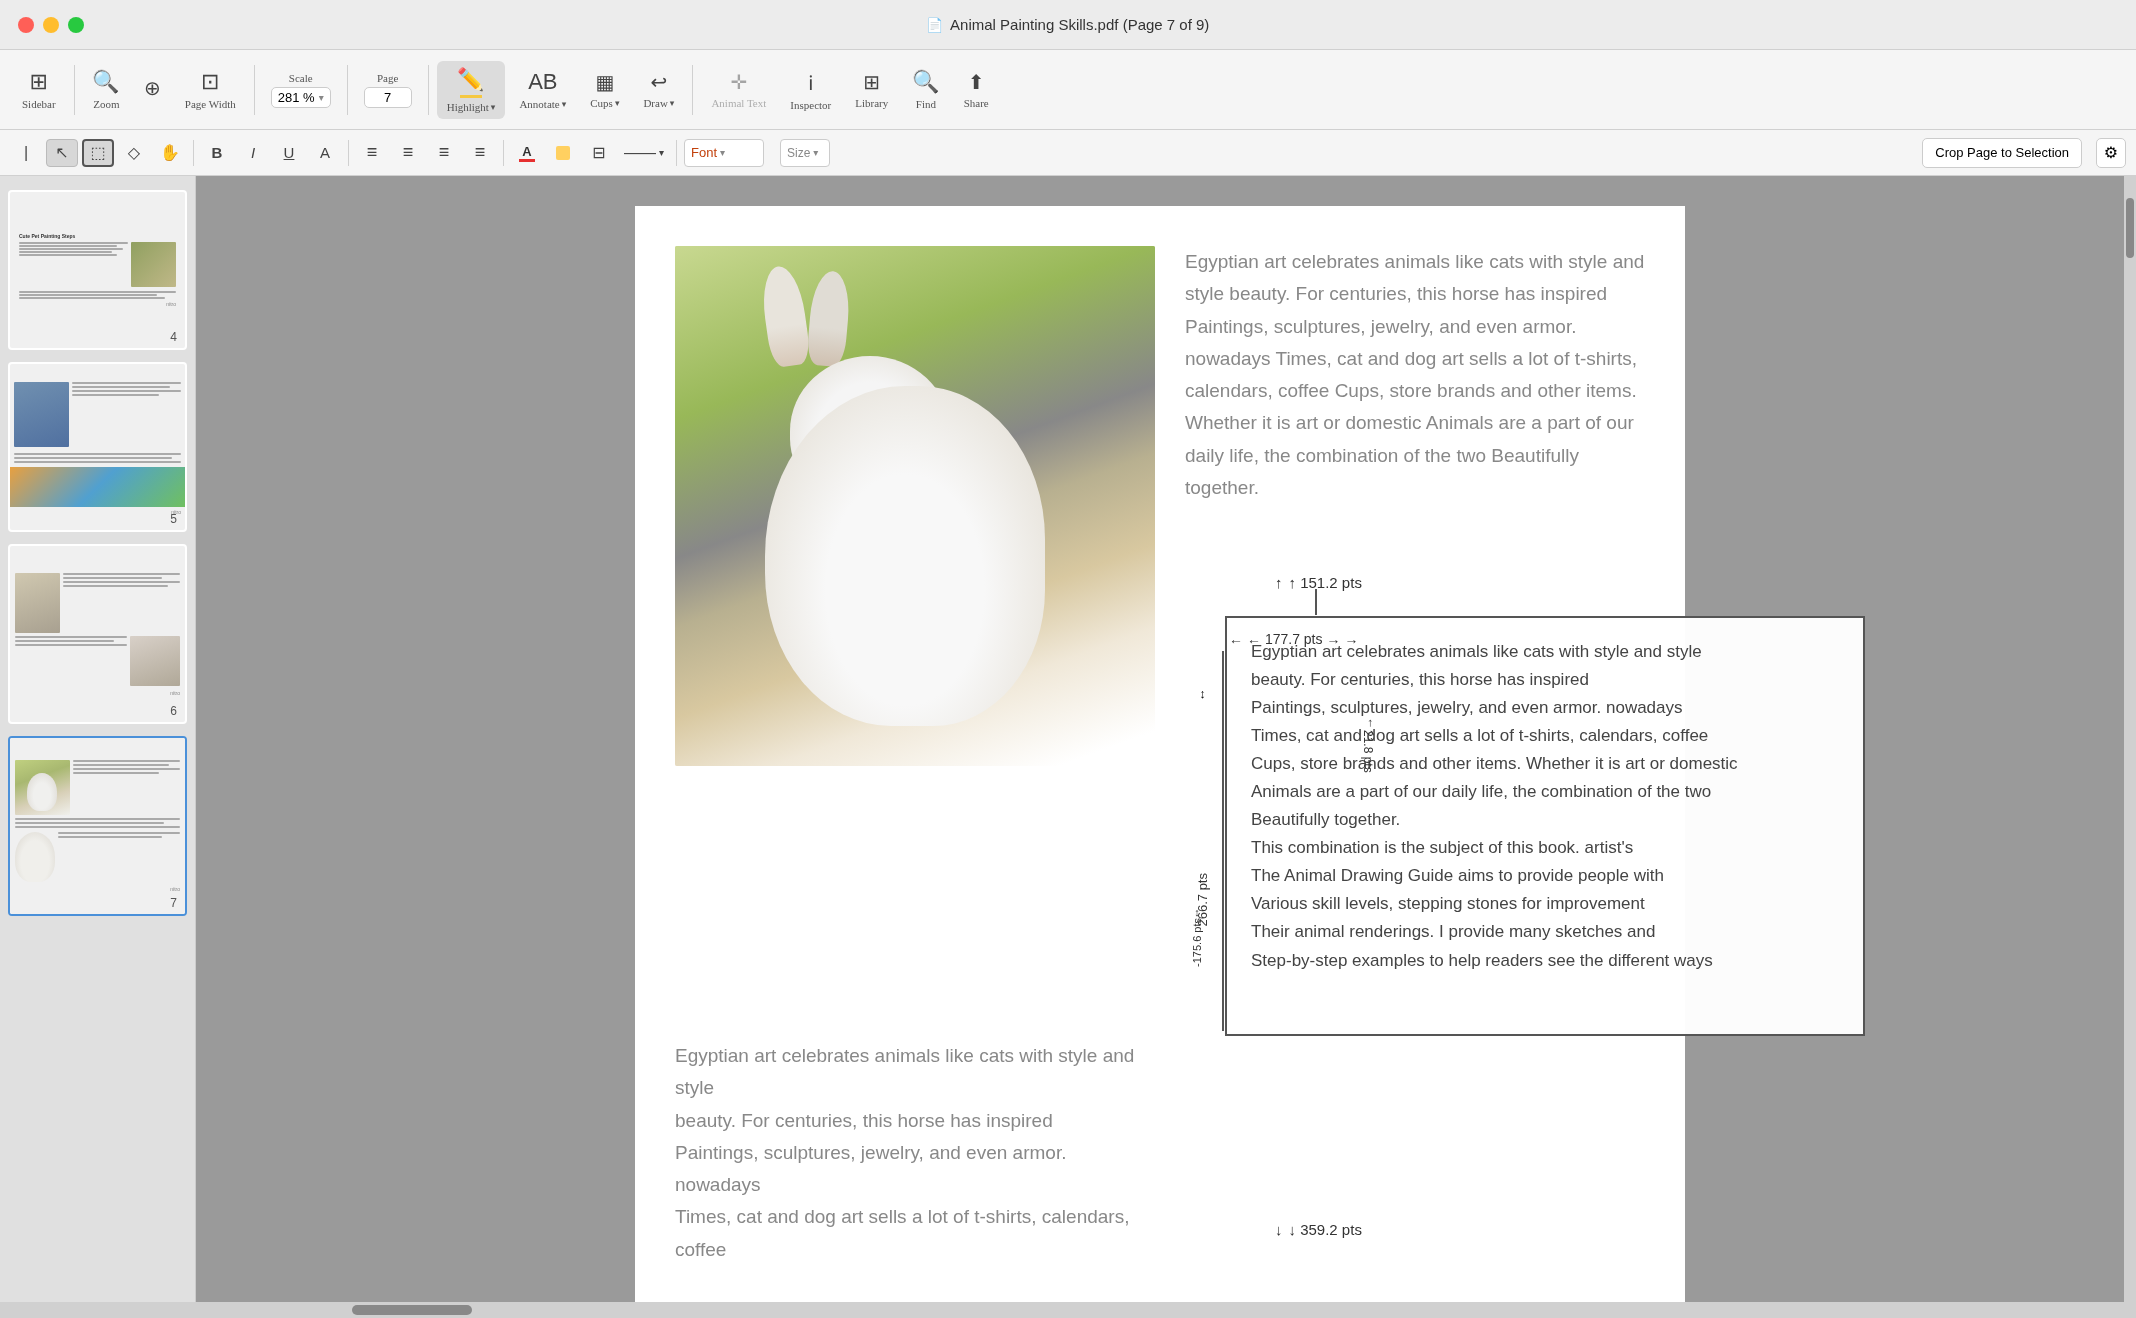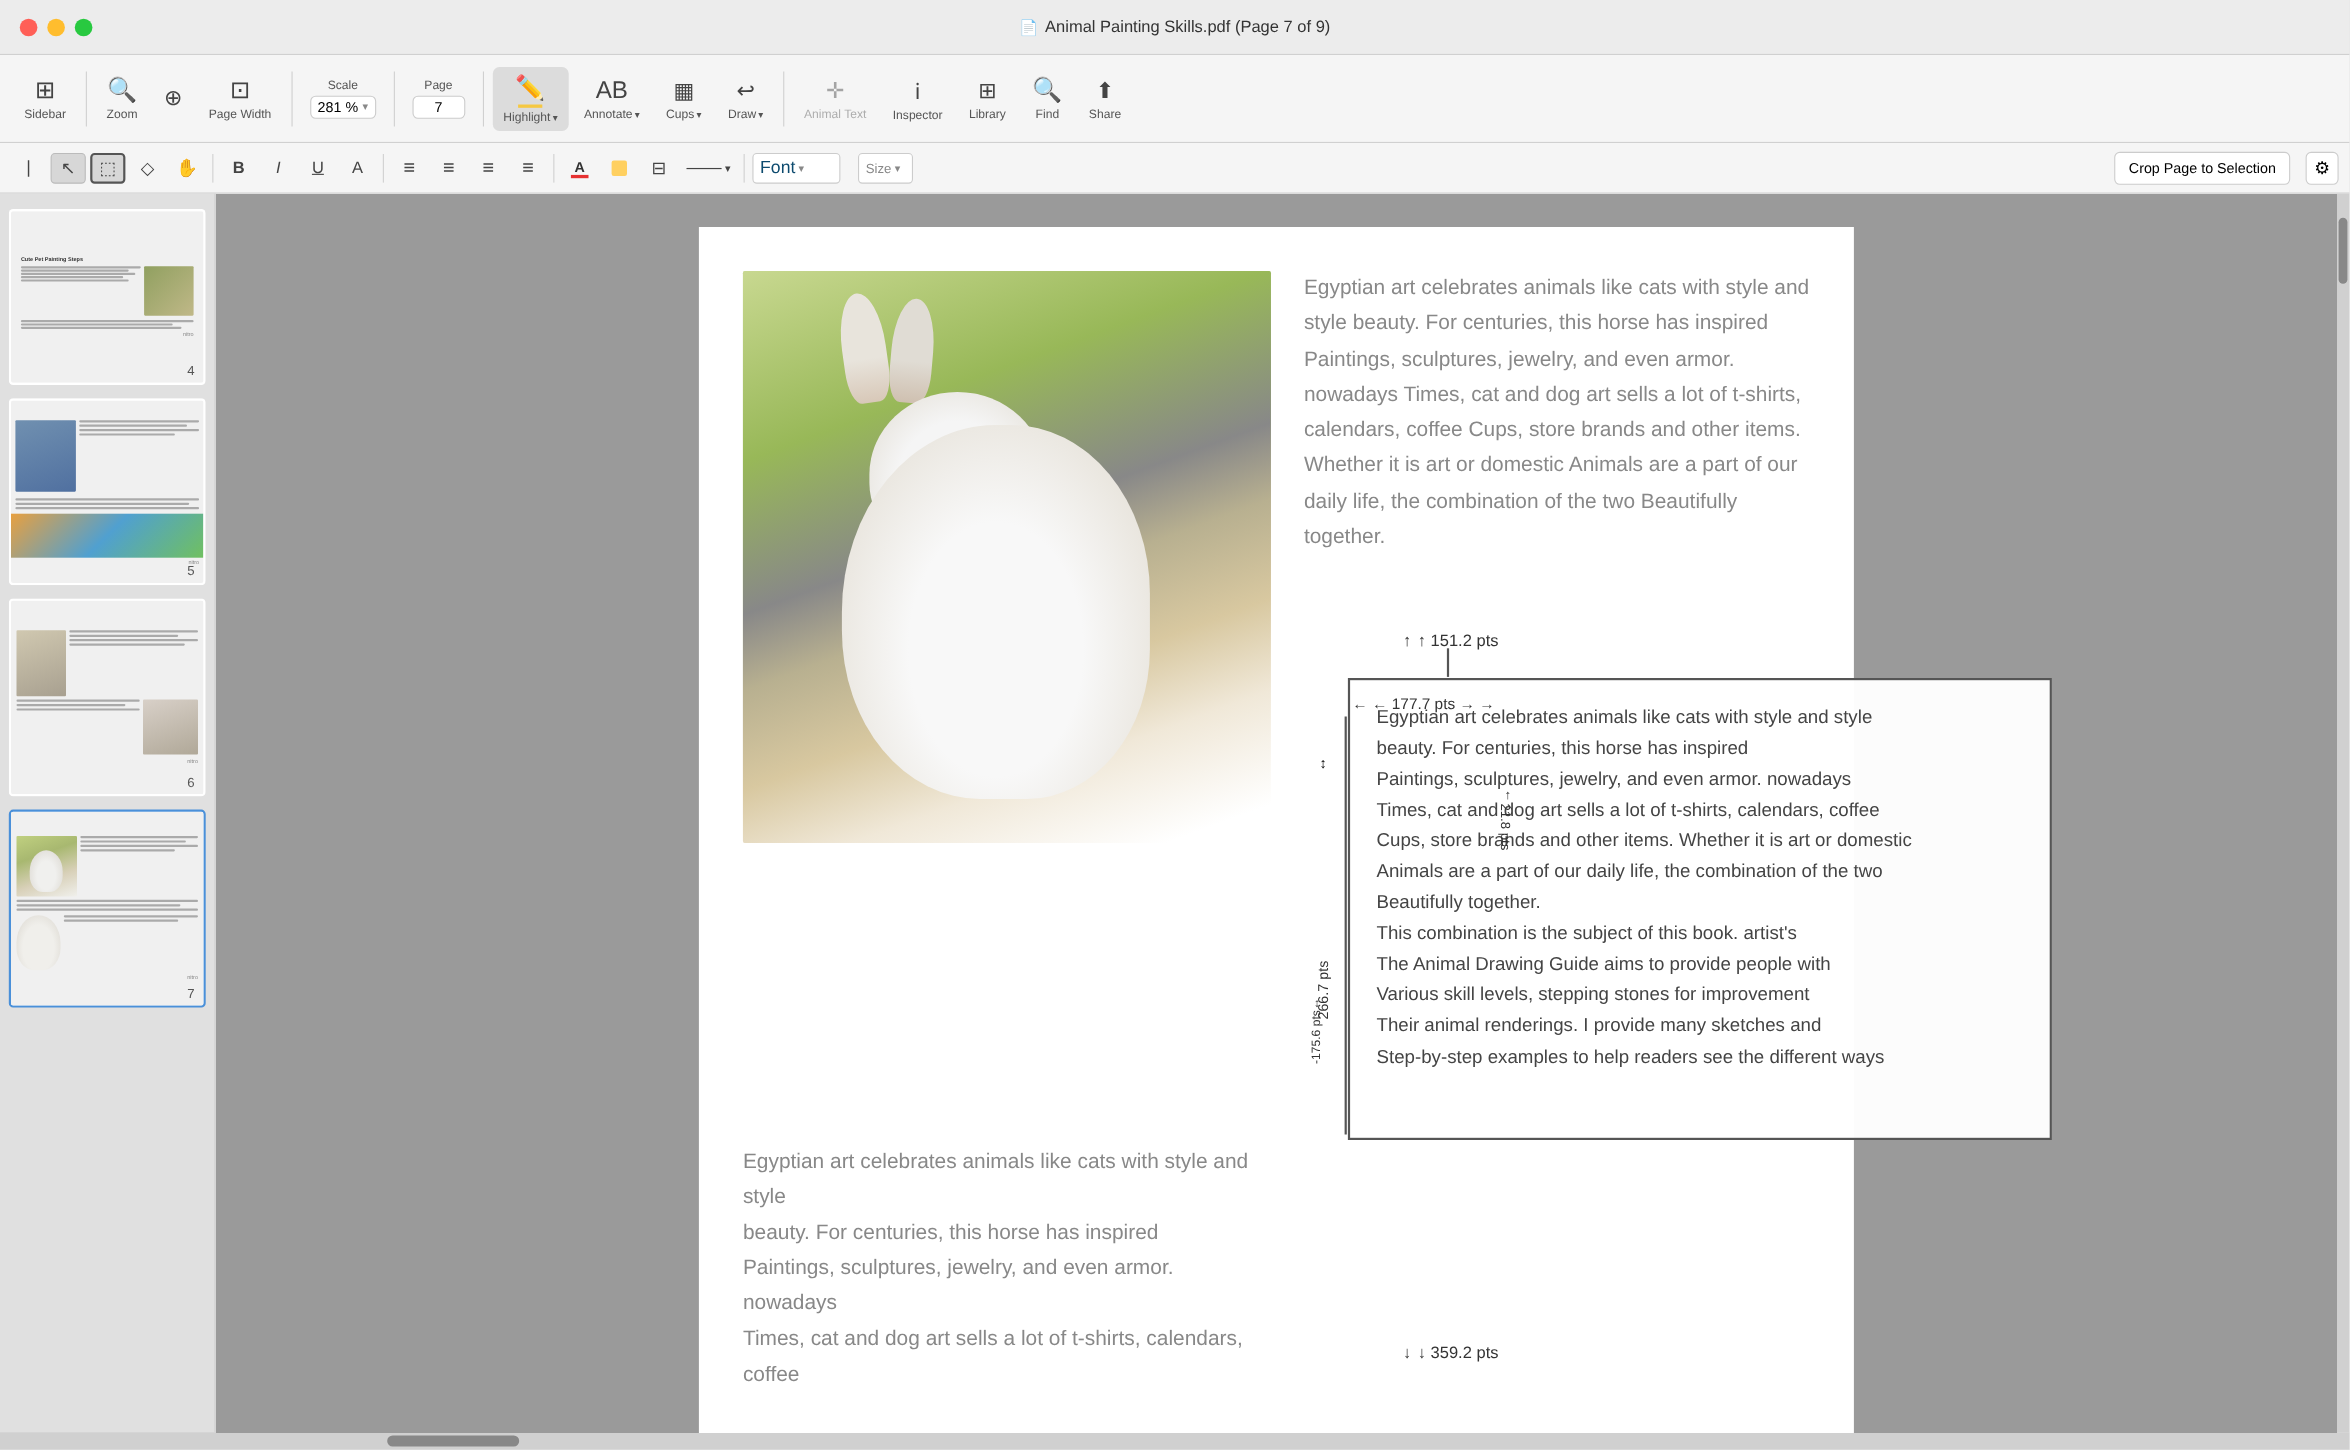--- a/index.html
+++ b/index.html
@@ -13,21 +13,21 @@
     .btn-min { background: #ffbd2e; }
     .btn-max { background: #28c940; }
     .titlebar-title { font-size: 15px; color: #333; display: flex; align-items: center; gap: 6px; }
     .titlebar-icon { font-size: 14px; color: #666; }
 
     
     .toolbar { background: #f5f5f5; height: 80px; display: flex; align-items: center; padding: 0 12px; gap: 4px; border-bottom: 1px solid #d0d0d0; }
     .toolbar-group { display: flex; flex-direction: column; align-items: center; gap: 3px; padding: 6px 10px; border-radius: 6px; cursor: pointer; }
     .toolbar-group.active { background: rgba(0,0,0,0.1); }
     .toolbar-icon { font-size: 22px; color: #444; }
-    .toolbar-label { font-size: 11px; color: #555; white-space: nowrap; }
+    .toolbar-label { font-size: 11px; color: #555; white-space: nowrap; font-family: Liberation Serif, serif; }
     .toolbar-sep { width: 1px; height: 50px; background: #d0d0d0; margin: 0 4px; }
     .toolbar-group-row { display: flex; flex-direction: column; align-items: center; gap: 3px; padding: 4px 8px; }
     .toolbar-combo { display: flex; align-items: center; background: white; border: 1px solid #ccc; border-radius: 5px; padding: 2px 6px; font-size: 13px; gap: 4px; }
     .highlight-group { display: flex; flex-direction: column; align-items: center; gap: 2px; }
     .highlight-underline { width: 22px; height: 3px; background: #f5c842; }
 
     
     .toolbar2 { background: #f5f5f5; height: 46px; display: flex; align-items: center; padding: 0 10px; gap: 4px; border-bottom: 1px solid #d0d0d0; }
     .t2-btn { width: 32px; height: 28px; display: flex; align-items: center; justify-content: center; border: 1px solid transparent; border-radius: 4px; cursor: pointer; font-size: 16px; color: #444; }
     .t2-btn.active { background: rgba(0,0,0,0.12); border-color: #bbb; }
@@ -214,21 +214,21 @@
       <div style="width:14px;height:14px;background:#ffd060;border-radius:2px;"></div>
     </div>
   </div>
   <div class="t2-btn">⊟</div>
   <div class="t2-btn" style="min-width:50px;gap:3px;">
     <span>——</span>
       <span style="font-size:10px;">▾</span>
   </div>
   <div class="t2-sep"></div>
   <div class="t2-select">
-    <span style="color:#0c4a6e;font-size:16px;">Font</span>
+    <span style="color:#c2410c;font-size:13px;">Font</span>
     <span style="font-size:10px;color:#888;">▾</span>
   </div>
   <div style="width:8px;"></div>
   <div class="t2-select" style="min-width:50px;">
     <span style="color:#888;font-size:12px;">Size</span>
     <span style="font-size:10px;color:#888;">▾</span>
   </div>
   <div class="t2-spacer"></div>
 
   <button class="crop-btn">

